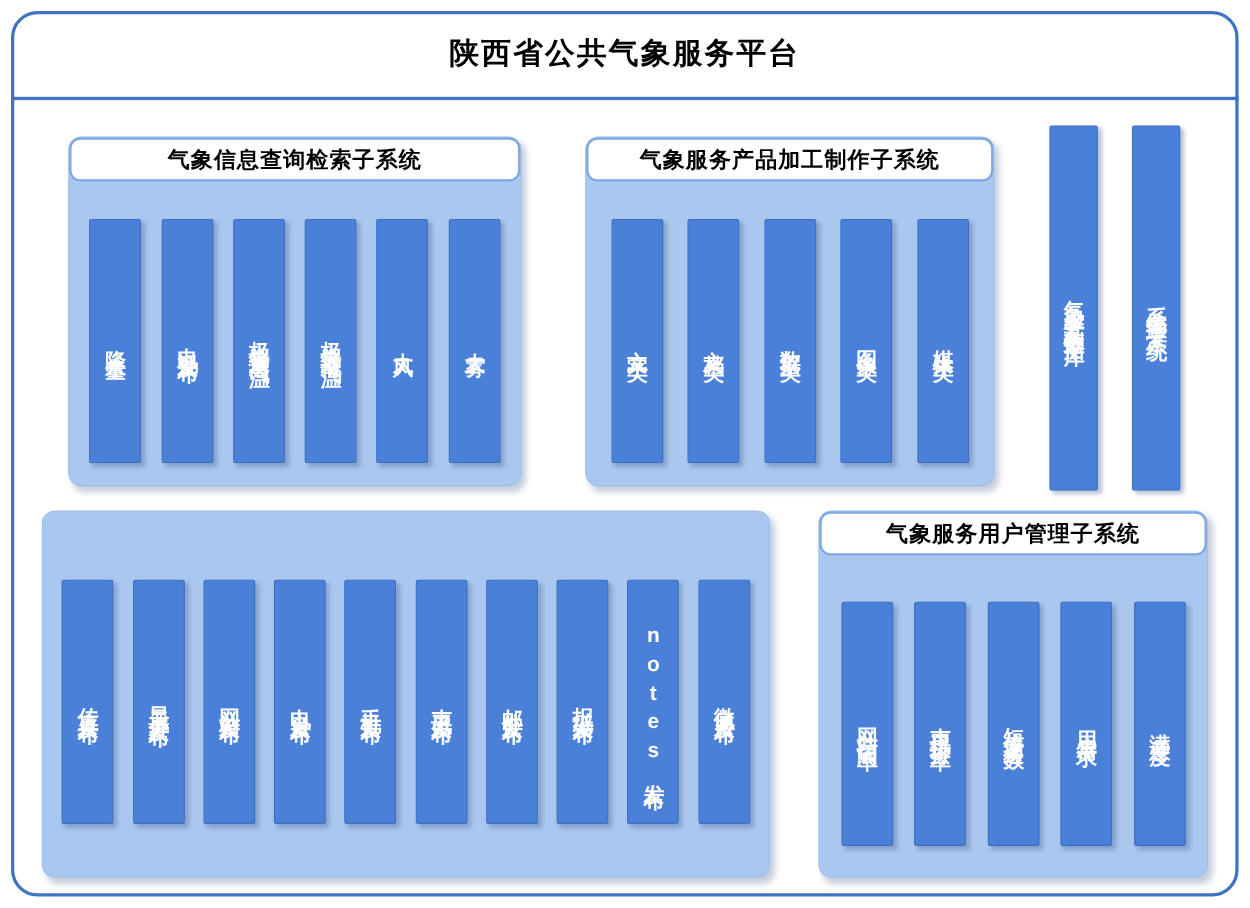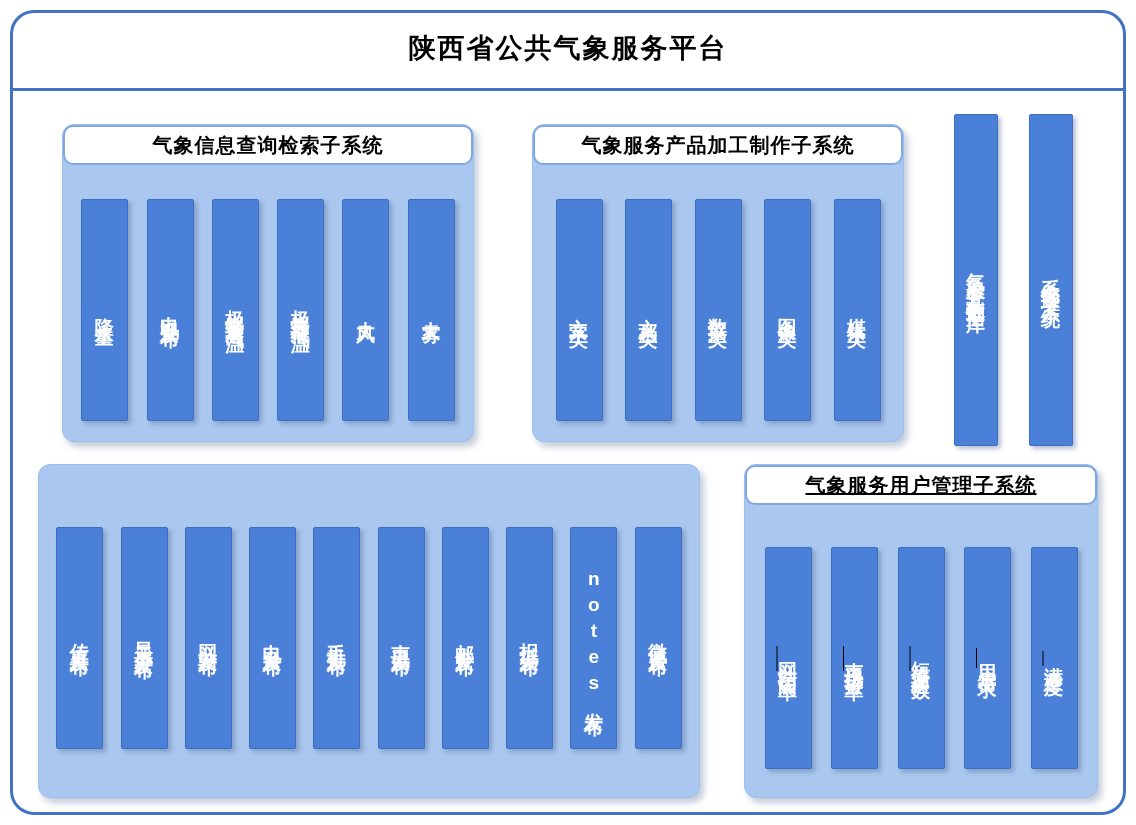--- a/index.html
+++ b/index.html
@@ -70,21 +70,21 @@
   .panel-body {
     flex: 1;
     display: flex;
     justify-content: space-evenly;
     align-items: center;
     padding-top: 14px;
   }
   .panel-query        { left: 62px;  top: 124px; width: 412px; height: 318px; }
   .panel-processing   { left: 532px; top: 124px; width: 372px; height: 318px; }
   .panel-distribution { left: 38px;  top: 464px; width: 662px; height: 334px; }
-  .panel-users        { left: 744px; top: 464px; width: 354px; height: 334px; text-decoration: underline; }
+  .panel-users        { left: 744px; top: 464px; width: 354px; height: 334px; }
   .vbar {
     width: 47px;
     height: 222px;
     background: #4a80d8;
     border: 1px solid #3e6fc1;
     border-radius: 2px;
     box-shadow: 3px 3px 4px rgba(80, 100, 145, 0.4);
     display: flex;
     align-items: center;
     justify-content: center;

